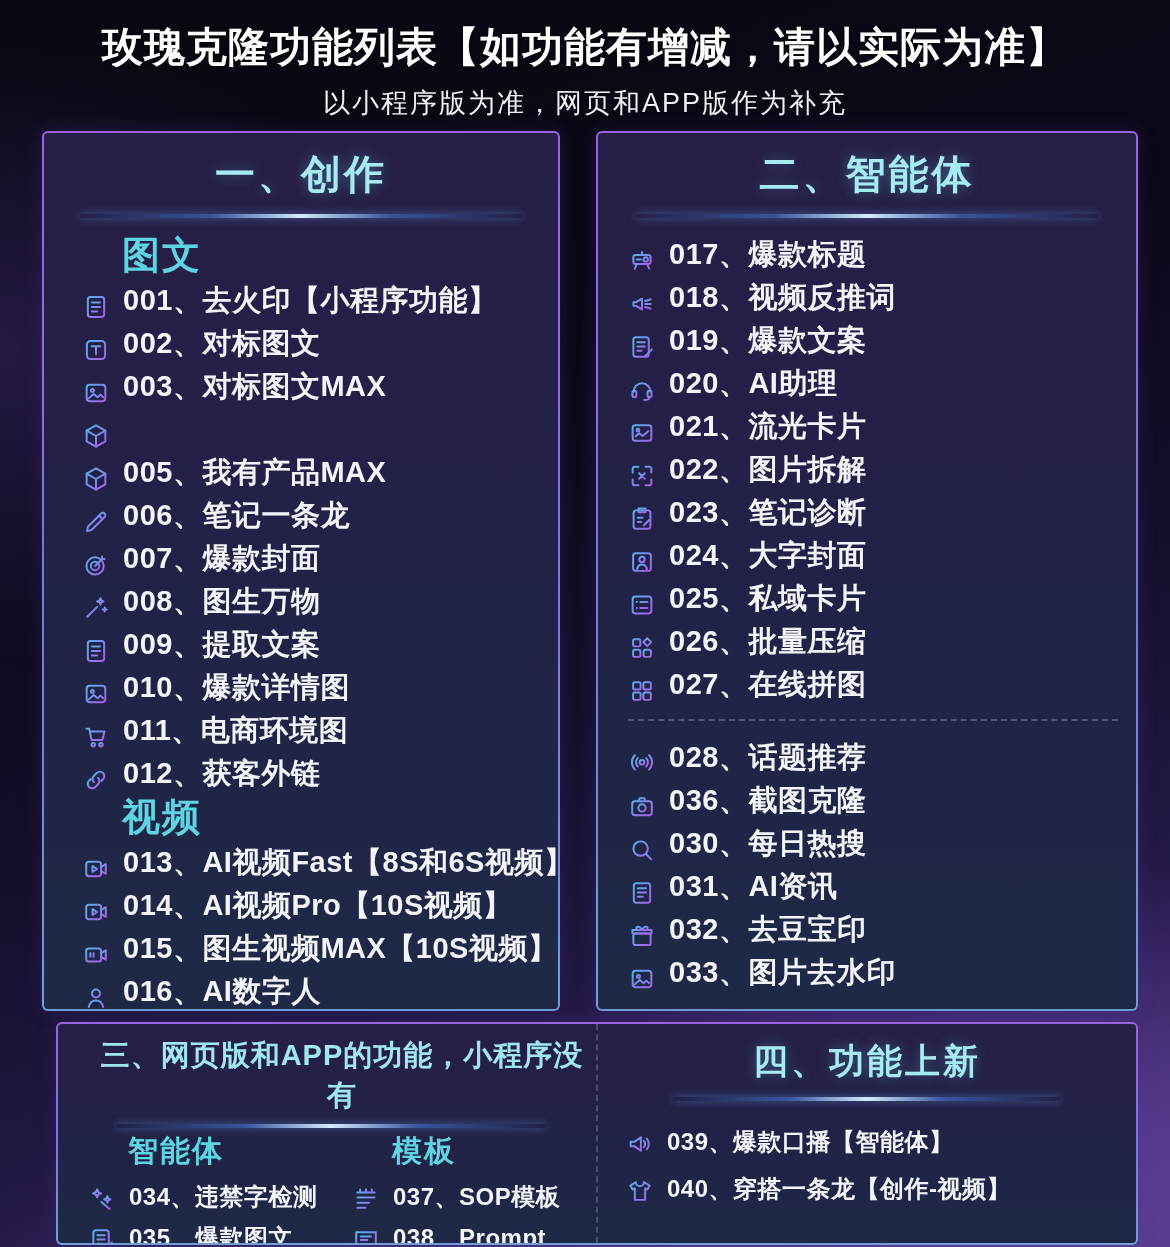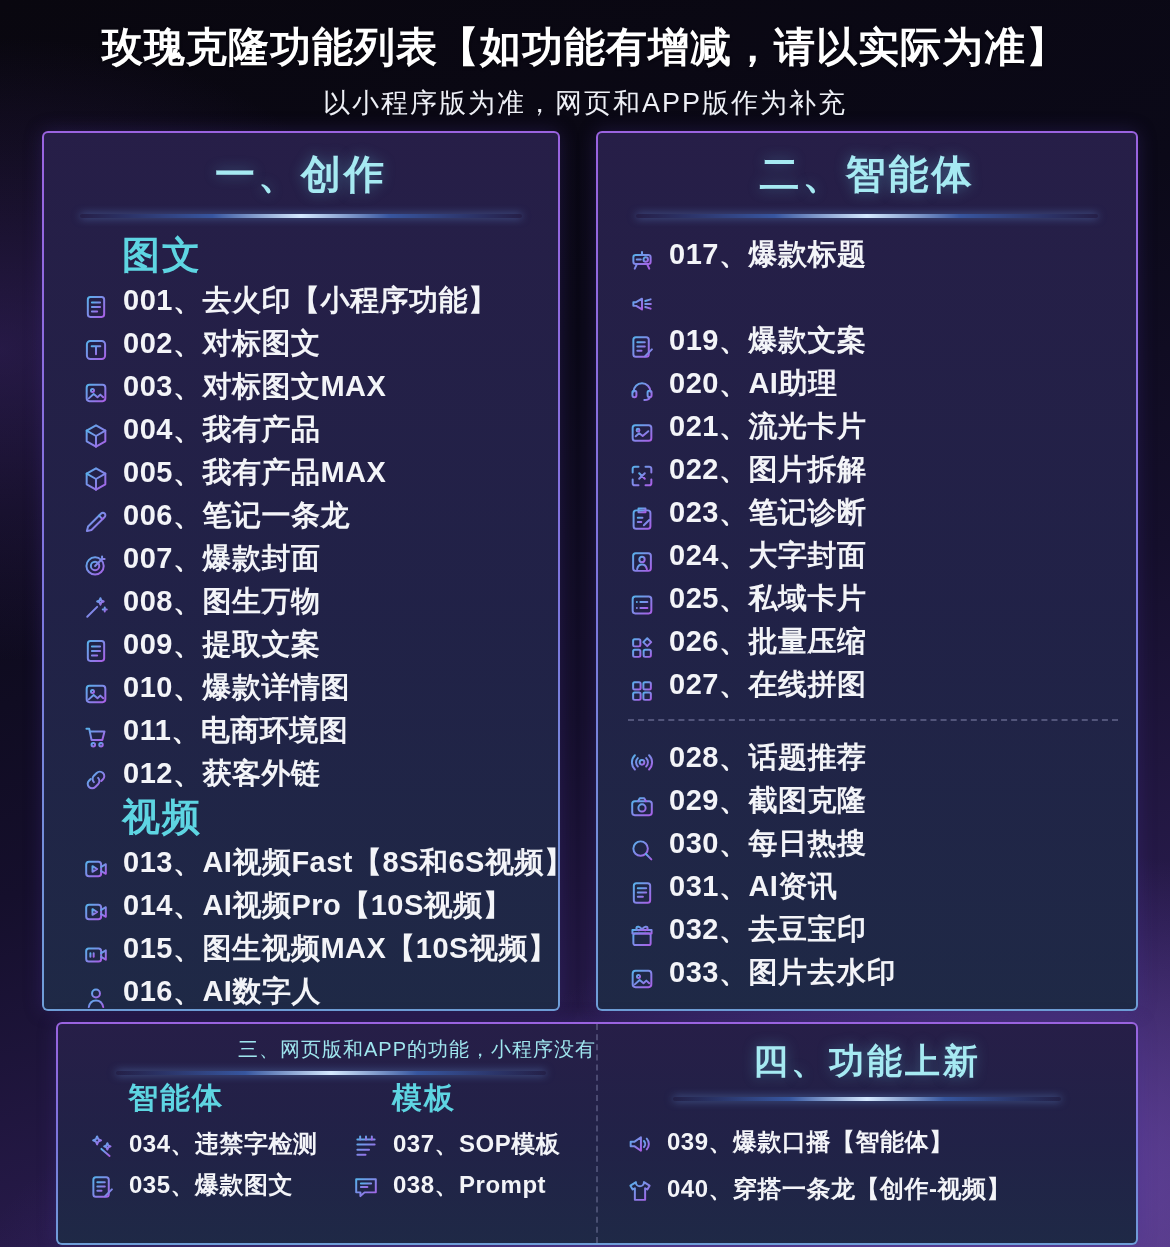--- a/index.html
+++ b/index.html
@@ -43,21 +43,21 @@
   .group-label{height:46px;display:flex;align-items:center;margin-left:40px;
     font-size:38px;font-weight:800;color:#5ed5e2;letter-spacing:2px}
   .item{display:flex;align-items:flex-end;height:43px;gap:13px}
   .icn{width:28px;height:28px;flex:0 0 28px;display:inline-flex;align-items:center}
   .icn svg{width:28px;height:28px;display:block}
   .txt{font-size:29px;font-weight:600;letter-spacing:.5px;white-space:nowrap;color:#f3f4f8}
   .dashed-div{border-top:2px dashed rgba(152,156,196,.42);margin:14px 10px 14px 0}
   
   .p3-inner{display:flex;height:100%}
   .p3-left{width:540px;box-sizing:border-box;border-right:2px dashed rgba(152,156,196,.35);padding:12px 0 0 30px}
-  .p3-left .sec-title-left{font-size:20px;font-weight:400;color:#9fe6ee;letter-spacing:1px;text-align:right}
+  .p3-left .sec-title-left{font-size:29px;font-weight:700;color:#9fe6ee;letter-spacing:1px;text-align:center}
   .p3-left .streak{margin:8px 0 0 28px;width:430px}
   .p3-cols{display:flex;margin-top:2px}
   .p3-col1{width:264px}
   .p3-col2{flex:1}
   .p3 .group-label{height:42px;font-size:30px}
   .p3 .item{height:41px}
   .p3 .txt{font-size:24px}
   .p3-right{flex:1;padding-top:10px}
   .p3-right .sec-title{margin-top:4px;font-size:35px}
   .p3-right .streak{width:72%}
@@ -112,21 +112,20 @@
         </span>
         <span class="txt">003、对标图文MAX</span>
       </div>
       <div class="item">
         <span class="icn">
           <svg viewBox="0 0 24 24" fill="none" stroke="url(#ig)" stroke-width="1.7" stroke-linecap="round" stroke-linejoin="round">
             <path d="M12 2.8l8 4.6v9.2l-8 4.6-8-4.6V7.4z"></path>
             <path d="M4 7.4l8 4.6 8-4.6M12 12v9.2"></path>
           </svg>
         </span>
-        <span class="txt">004、我有产品</span>
       </div>
       <div class="item">
         <span class="icn">
           <svg viewBox="0 0 24 24" fill="none" stroke="url(#ig)" stroke-width="1.7" stroke-linecap="round" stroke-linejoin="round">
             <path d="M12 2.8l8 4.6v9.2l-8 4.6-8-4.6V7.4z"></path>
             <path d="M4 7.4l8 4.6 8-4.6M12 12v9.2"></path>
           </svg>
         </span>
         <span class="txt">005、我有产品MAX</span>
       </div>
@@ -254,20 +253,21 @@
         </span>
         <span class="txt">017、爆款标题</span>
       </div>
       <div class="item">
         <span class="icn">
           <svg viewBox="0 0 24 24" fill="none" stroke="url(#ig)" stroke-width="1.7" stroke-linecap="round" stroke-linejoin="round">
             <path d="M4.6 10.4v3.2h2.4l5 3V7.4l-5 3z"></path>
             <path d="M14.8 9.4l4.6-1.4M14.8 12h4.8M14.8 14.6l4.6 1.4"></path>
           </svg>
         </span>
+        <span class="txt">018、视频反推词</span>
       </div>
       <div class="item">
         <span class="icn">
           <svg viewBox="0 0 24 24" fill="none" stroke="url(#ig)" stroke-width="1.7" stroke-linecap="round" stroke-linejoin="round">
             <rect x="4.6" y="3.6" width="13.2" height="16.8" rx="2.2"></rect>
             <path d="M8 8h6.4M8 11.6h6.4M8 15.2h3.6"></path>
             <path d="M14.5 20l6-6"></path>
           </svg>
         </span>
         <span class="txt">019、爆款文案</span>
@@ -366,21 +366,21 @@
         <span class="txt">028、话题推荐</span>
       </div>
       <div class="item">
         <span class="icn">
           <svg viewBox="0 0 24 24" fill="none" stroke="url(#ig)" stroke-width="1.7" stroke-linecap="round" stroke-linejoin="round">
             <rect x="3.6" y="7" width="16.8" height="12" rx="2.2"></rect>
             <path d="M8.6 7l1.5-2.6h3.8L15.4 7"></path>
             <circle cx="12" cy="12.8" r="3.1"></circle>
           </svg>
         </span>
-        <span class="txt">029、截图克隆</span>
+        <span class="txt">036、截图克隆</span>
       </div>
       <div class="item">
         <span class="icn">
           <svg viewBox="0 0 24 24" fill="none" stroke="url(#ig)" stroke-width="1.7" stroke-linecap="round" stroke-linejoin="round">
             <circle cx="10.8" cy="10.8" r="6.2"></circle>
             <path d="M15.4 15.4l4.6 4.6"></path>
           </svg>
         </span>
         <span class="txt">030、每日热搜</span>
       </div>

